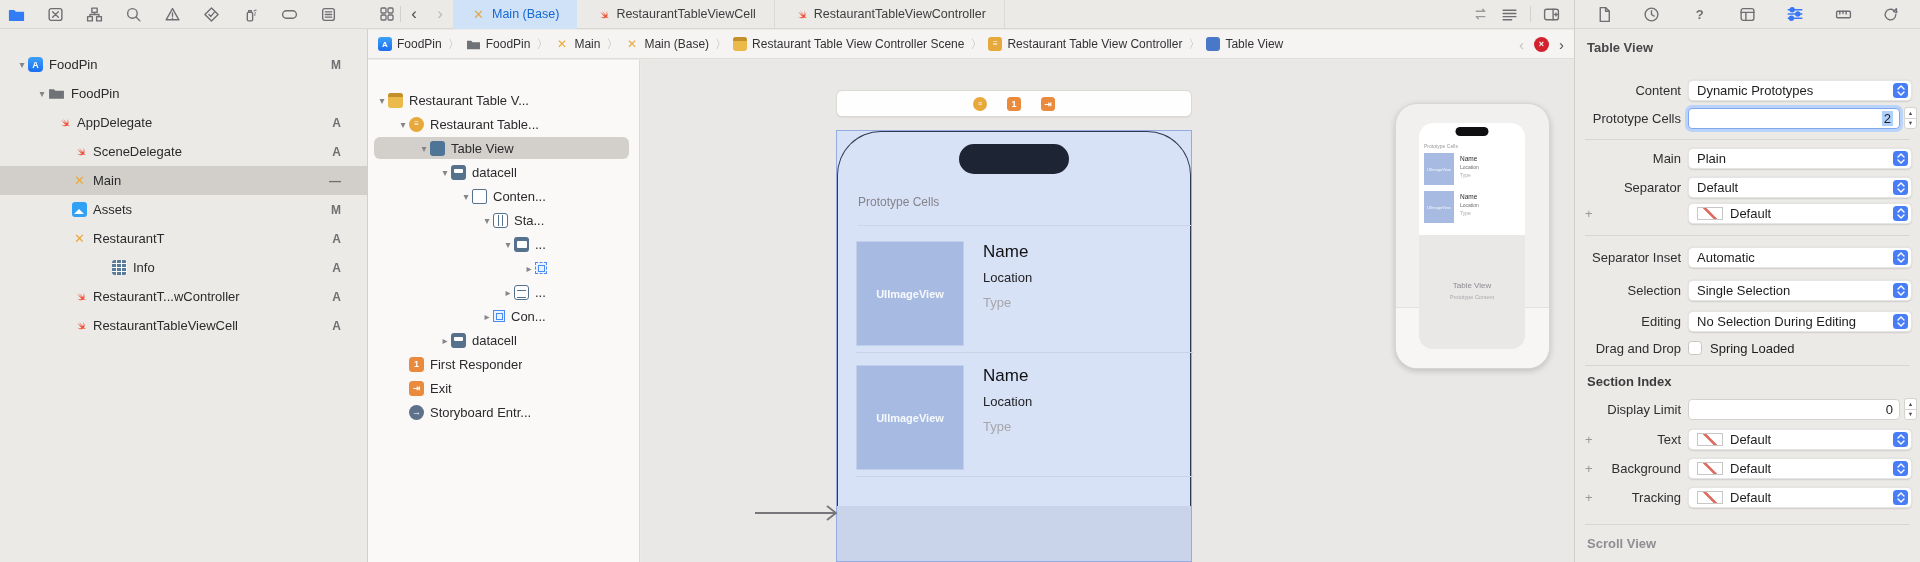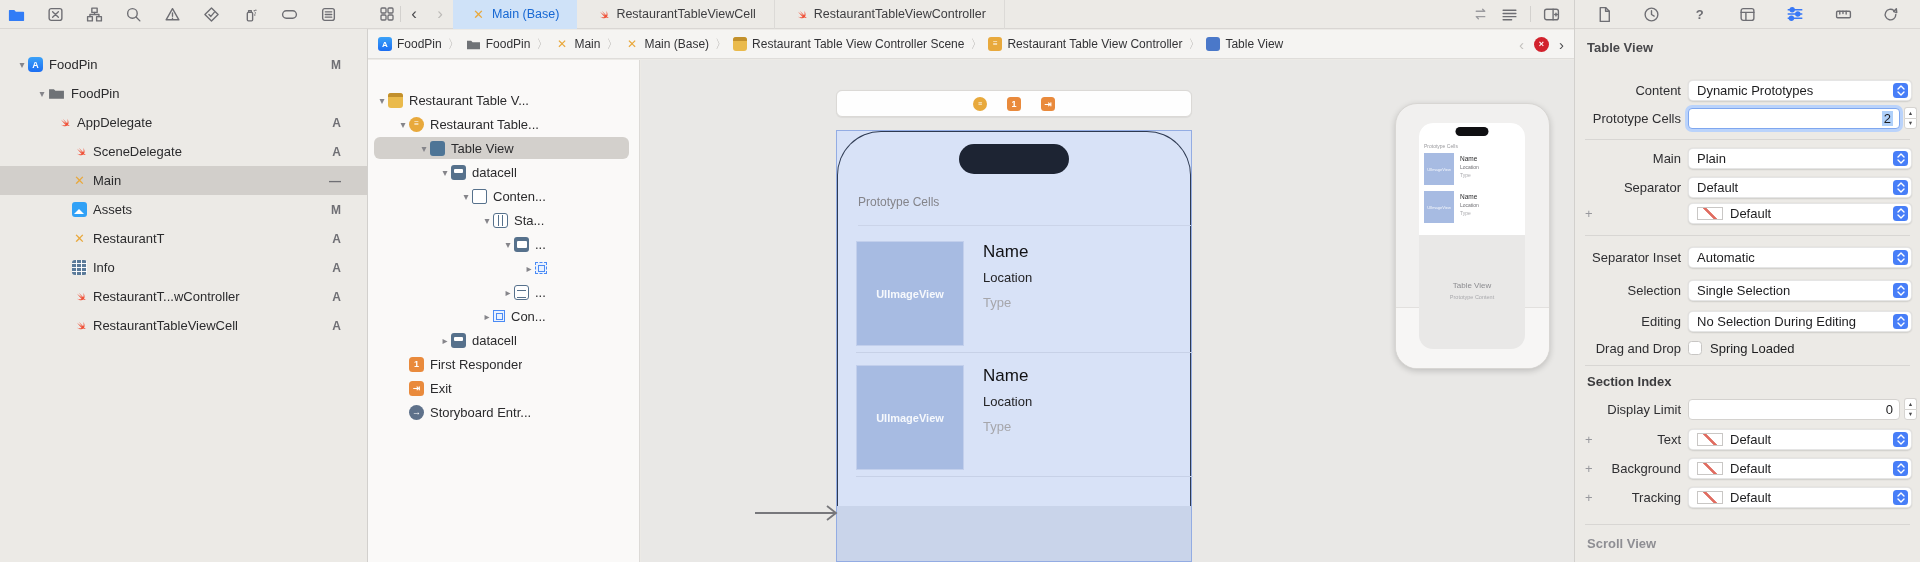--- a/index.html
+++ b/index.html
@@ -287,21 +287,21 @@
       <div class="trow" style="padding-left:72px">
         <span class="ic15 i-assets"></span>
         <span class="lab">Assets</span>
         <span class="badge">M</span>
       </div>
       <div class="trow" style="padding-left:72px">
         <span class="ic15 i-sb">✕</span>
         <span class="lab">RestaurantT</span>
         <span class="badge">A</span>
       </div>
-      <div class="trow" style="padding-left:72px">
+      <div class="trow" style="padding-left:112px">
         <span class="ic15 i-plist grid-ic"></span>
         <span class="lab">Info</span>
         <span class="badge">A</span>
       </div>
       <div class="trow" style="padding-left:72px">
         <span class="icn">
             <svg width="15" height="15" viewBox="0 0 16 16">
               <path fill="#F05138" d="M12.8 10.7c1.1-2.1.7-4.8-.9-6.8.8 1.7.7 3.6 0 4.9L7.3 3.9l3.6 5.4-5.6-4.2 4.9 5.5c-1.5.6-3.4.4-4.9-.6 1.8 1.9 4.8 2.5 6.9 1.3.8.5 1.8.7 2.3.1-.3-.5-.9-.6-1.7-.7z"></path>
             </svg>
           </span>

